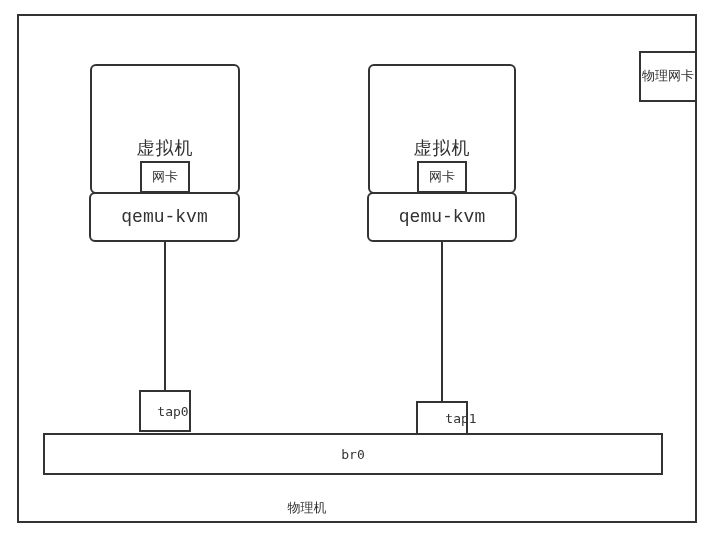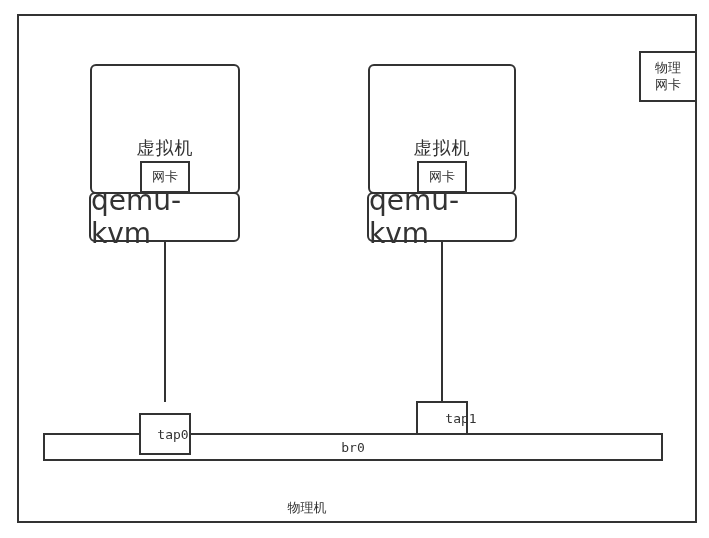--- a/index.html
+++ b/index.html
@@ -23,42 +23,42 @@
     background: transparent;
   }
   
   .vm-box-1   { left: 90px;  top: 64px;  width: 150px; height: 130px; border-radius: 6px; z-index: 1;
                 display: flex; align-items: center; justify-content: center; }
   .qemu-box-1 { left: 89px;  top: 192px; width: 151px; height: 50px;  border-radius: 6px; z-index: 2;
                 display: flex; align-items: center; justify-content: center; }
   .nic-box-1  { left: 140px; top: 161px; width: 50px;  height: 32px;  z-index: 3;
                 display: flex; align-items: center; justify-content: center; }
   .line-1     { left: 164px; top: 242px; width: 2px;   height: 160px; background: #333333; position: absolute; z-index: 0; }
-  .tap-box-0  { left: 139px; top: 413px; width: 52px;  height: 42px;  z-index: 4;
+  .tap-box-0  { left: 139px; top: 390px; width: 52px;  height: 42px;  z-index: 4;
                 display: flex; align-items: center; justify-content: center; padding-left: 16px; }
   
   .vm-box-2   { left: 368px; top: 64px;  width: 148px; height: 130px; border-radius: 6px; z-index: 1;
                 display: flex; align-items: center; justify-content: center; }
   .qemu-box-2 { left: 367px; top: 192px; width: 150px; height: 50px;  border-radius: 6px; z-index: 2;
                 display: flex; align-items: center; justify-content: center; }
   .nic-box-2  { left: 417px; top: 161px; width: 50px;  height: 32px;  z-index: 3;
                 display: flex; align-items: center; justify-content: center; }
   .line-2     { left: 441px; top: 242px; width: 2px;   height: 160px; background: #333333; position: absolute; z-index: 0; }
   .tap-box-1  { left: 416px; top: 401px; width: 52px;  height: 34px;  z-index: 4;
                 display: flex; align-items: center; justify-content: center; padding-left: 38px; }
   
-  .bridge-bar { left: 43px;  top: 433px; width: 620px; height: 28px; z-index: 3;
+  .bridge-bar { left: 43px;  top: 433px; width: 620px; height: 42px; z-index: 3;
                 display: flex; align-items: center; justify-content: center; }
   
   .pnic-box   { left: 639px; top: 51px;  width: 58px;  height: 51px; z-index: 2;
-                display: flex; flex-direction: column; align-items: center; justify-content: center;
+                display: flex; flex-direction: row; align-items: center; justify-content: center;
                 line-height: 1.25; }
   
   .vm-label        { font-size: 18px; letter-spacing: 1px; margin-top: 37px; }
-  .hypervisor-label{ font-size: 28px; }
+  .hypervisor-label{ font-size: 18px; font-family: Liberation Mono, monospace; }
   .nic-label       { font-size: 13px; }
   .tap-label, .bridge-label {
     font-family: "DejaVu Sans Mono", "Liberation Mono", monospace;
     font-size: 13px;
   }
   .pnic-label { font-size: 13px; }
   .host-label {
     position: absolute;
     left: 17px; top: 499px; width: 580px;
     text-align: center;

